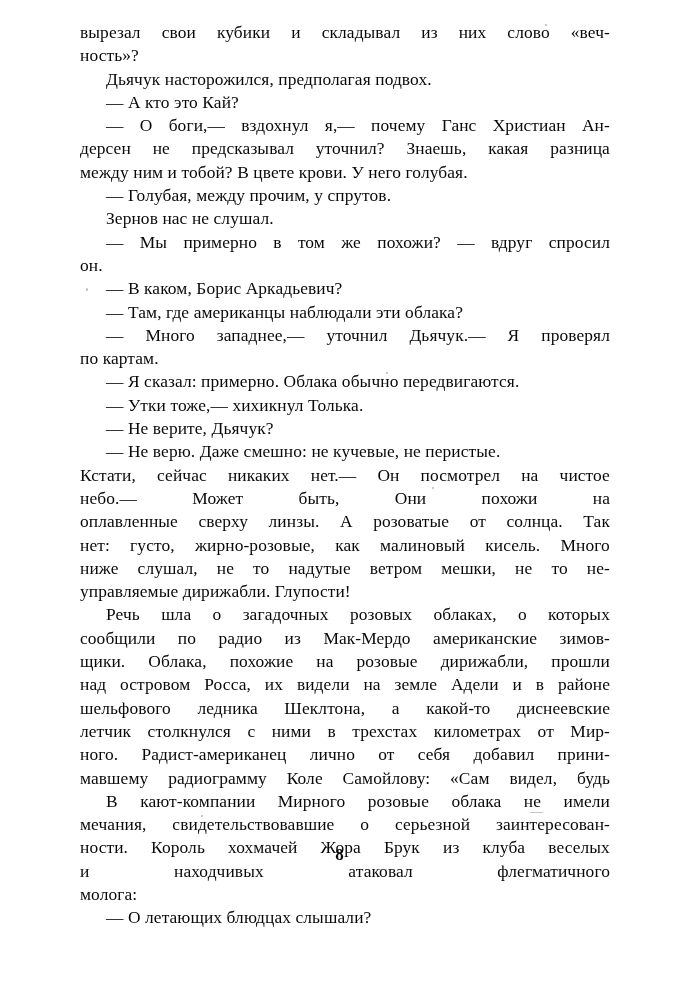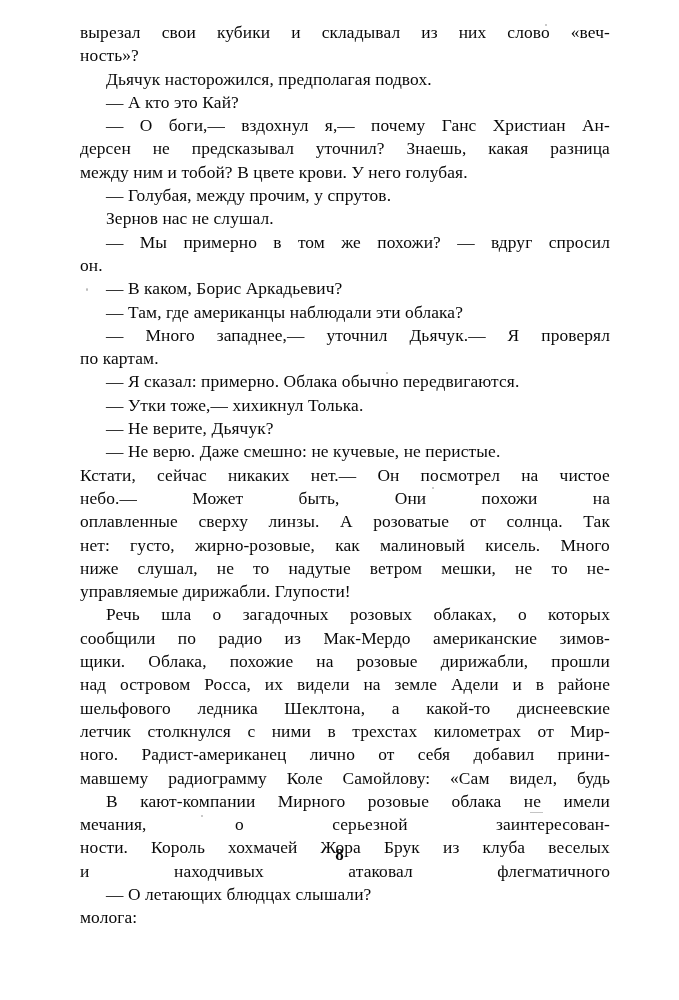--- a/index.html
+++ b/index.html
@@ -290,42 +290,43 @@
         <span>В</span>
         <span>кают-компании</span>
         <span>Мирного</span>
         <span>розовые</span>
         <span>облака</span>
         <span>не</span>
         <span>имели</span>
       </div>
       <div class="ln just">
         <span>мечания,</span>
+        <span>свидетельствовавшие</span>
         <span>о</span>
         <span>серьезной</span>
         <span>заинтересован-</span>
       </div>
       <div class="ln just">
         <span>ности.</span>
         <span>Король</span>
         <span>хохмачей</span>
         <span>Жора</span>
         <span>Брук</span>
         <span>из</span>
         <span>клуба</span>
         <span>веселых</span>
       </div>
       <div class="ln just">
         <span>и</span>
         <span>находчивых</span>
         <span>атаковал</span>
         <span>флегматичного</span>
       </div>
+      <div class="ln last">молога:</div>
       <div class="ln last indent">— О летающих блюдцах слышали?</div>
-      <div class="ln last">молога:</div>
     </div>
 
   <div class="pagenum">8</div>
 
   <span class="speck" style="left:545px; top:24px; width:2px; height:2px;"></span>
   <span class="speck" style="left:86px;  top:288px; width:2px; height:3px;"></span>
   <span class="speck" style="left:386px; top:372px; width:2px; height:2px;"></span>
   <span class="speck" style="left:432px; top:487px; width:2px; height:2px;"></span>
   <span class="speck" style="left:201px; top:815px; width:2px; height:2px;"></span>
   <span class="speck dash" style="left:530px; top:812px; width:13px;"></span>

